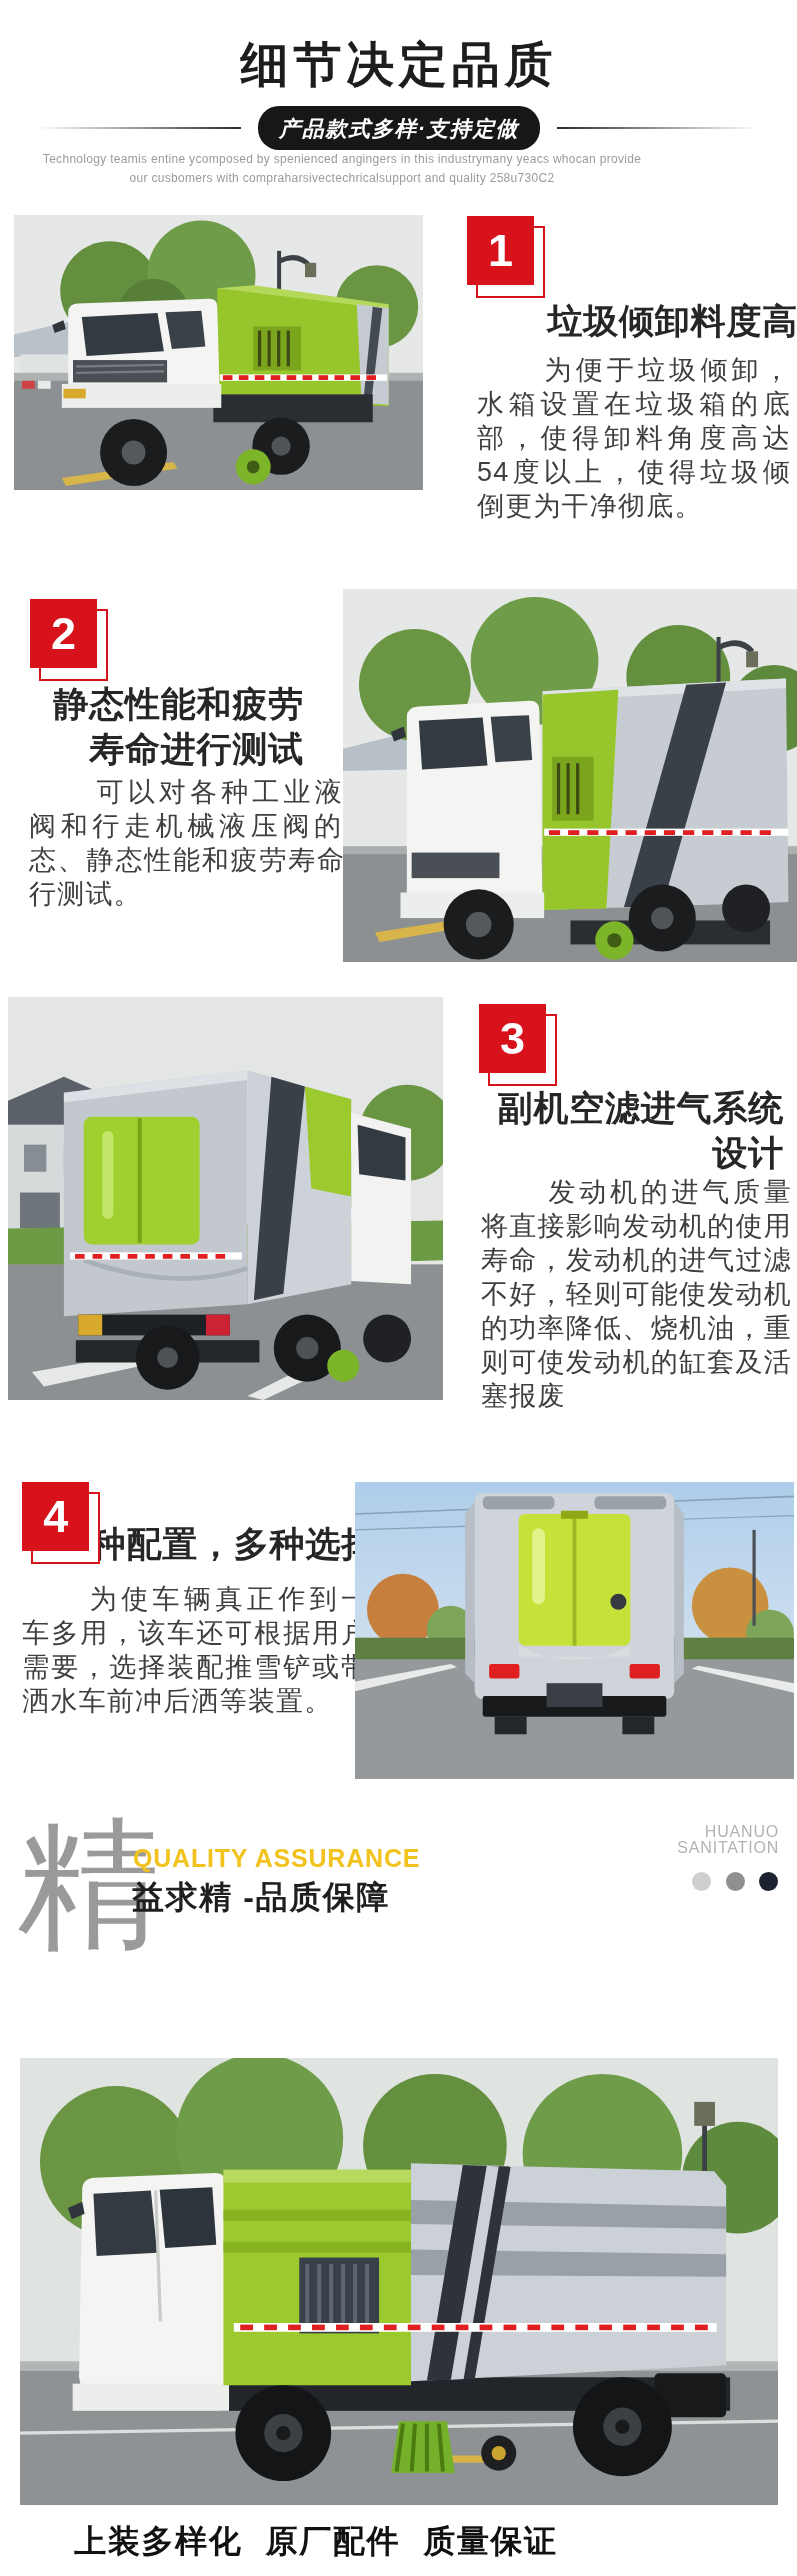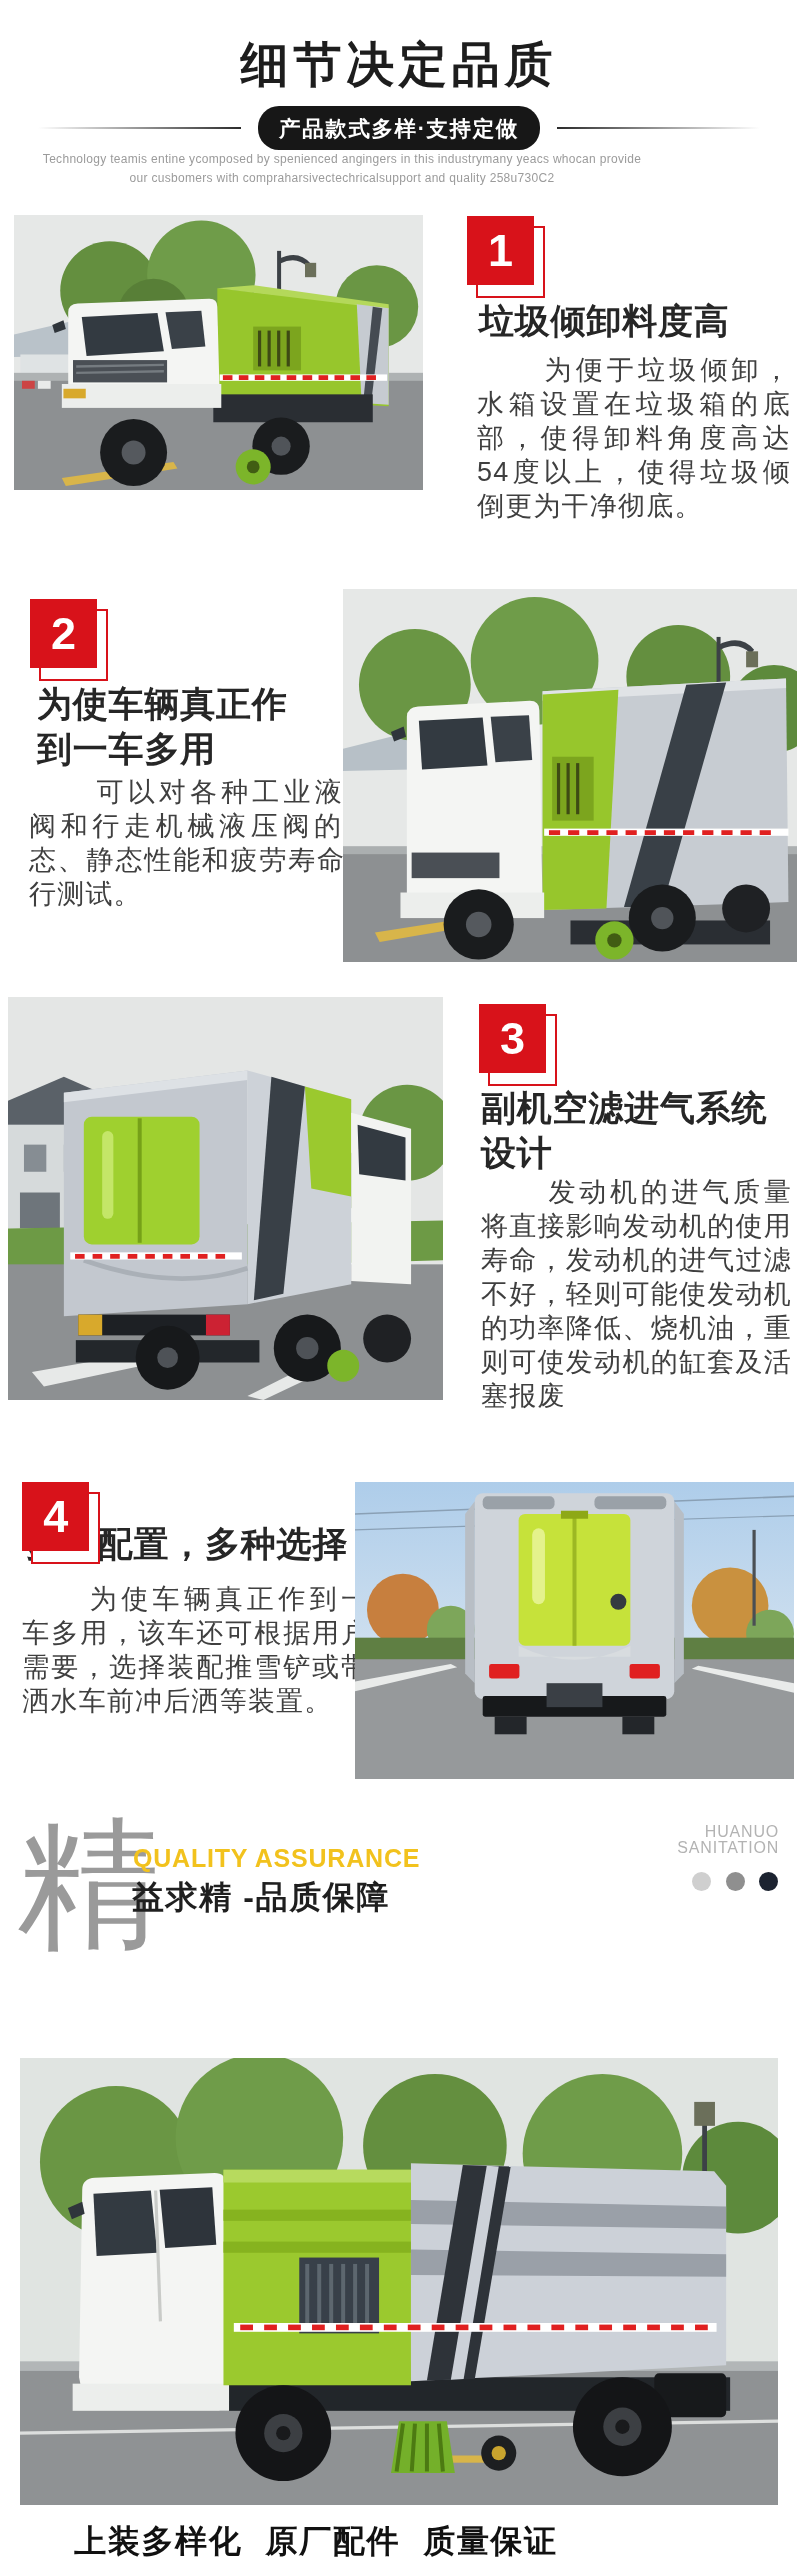--- a/index.html
+++ b/index.html
@@ -11,21 +11,21 @@
   }
 
   
   .main-title {
     position:absolute; top:21px; left:0; width:798px;
     text-align:center; font-size:48px; font-weight:900; color:#1d1d1d;
     letter-spacing:4.8px;
   }
   .pill-row {
     position:absolute; top:96px; left:0; width:798px; height:40px;
-    display:flex; align-items:center; justify-content:center; gap:17px;
+    display:flex; align-items:center; justify-content:center; gap:17px;font-style:italic;
   }
   .pill-line { width:203px; height:2.4px; }
   .pill-line.left  { background:linear-gradient(to right, rgba(40,40,40,0), #2b2b2b); }
   .pill-line.right { background:linear-gradient(to left , rgba(40,40,40,0), #2b2b2b); }
   .pill {
     background:#171717; color:#ffffff; border-radius:21px;
     font-size:21.5px; font-weight:700; letter-spacing:1.6px;
     padding:7.2px 21px; white-space:nowrap;
   }
   .tagline { position:absolute; left:0; width:684px; text-align:center;
@@ -42,21 +42,21 @@
   .badge .num {
     position:absolute; left:0; top:0; width:67px; height:69px;
     background:#d8121a; color:#ffffff; z-index:2;
     display:flex; align-items:center; justify-content:center;
     font-size:45px; font-weight:800;
   }
 
   
   .sec-heading {
     position:absolute; color:#262626; font-weight:800;
-    font-size:35px; line-height:45px; letter-spacing:0.8px;
+    font-size:35px; line-height:45px; letter-spacing:0.8px;text-align:right;
   }
   .sec-body {
     position:absolute; color:#3f3f3f; font-size:27px; line-height:34px;
     text-align:justify; text-indent:2.5em; letter-spacing:1.2px;
   }
 
   .photo { position:absolute; overflow:hidden; background:#e5e7e6; }
   .photo svg { display:block; width:100%; height:100%; }
 
   
@@ -168,21 +168,21 @@
   </div>
   <div class="badge" style="left:467px; top:204px;">
     <span class="num">1</span>
   </div>
   <div class="sec-heading" style="left:479px; top:286px; width:319px;">垃圾倾卸料度高</div>
   <div class="sec-body" style="left:477px; top:341px; width:314px;">为便于垃圾倾卸，水箱设置在垃圾箱的底部，使得卸料角度高达54度以上，使得垃圾倾倒更为干净彻底。</div>
 
   <div class="badge" style="left:30px; top:587px;">
     <span class="num">2</span>
   </div>
-  <div class="sec-heading" style="left:37px; top:669px; width:267px;">为使车辆真正作到一车多用</div>
+  <div class="sec-heading" style="left:37px; top:669px; width:267px;">静态性能和疲劳寿命进行测试</div>
   <div class="sec-body" style="left:29px; top:763px; width:345px;">可以对各种工业液压阀和行走机械液压阀的动态、静态性能和疲劳寿命进行测试。</div>
   <div class="photo" style="left:343px; top:577px; width:455px; height:373px;" aria-label="sweeper-truck-rear-quarter-view">
     <svg viewBox="0 0 570 467" preserveAspectRatio="none">
       <rect x="0" y="0" width="570" height="467" fill="#e6e8e7"></rect>
       <polygon points="0,200 80,180 130,205 130,225 0,228" fill="#b7c0c7"></polygon>
       <circle cx="90" cy="120" r="70" fill="#6a9644"></circle>
       <circle cx="240" cy="90" r="80" fill="#6f9c49"></circle>
       <circle cx="420" cy="110" r="65" fill="#648f3f"></circle>
       <circle cx="540" cy="150" r="55" fill="#5d8a3c"></circle>
       <rect x="468" y="60" width="5" height="170" fill="#3c4146"></rect>

